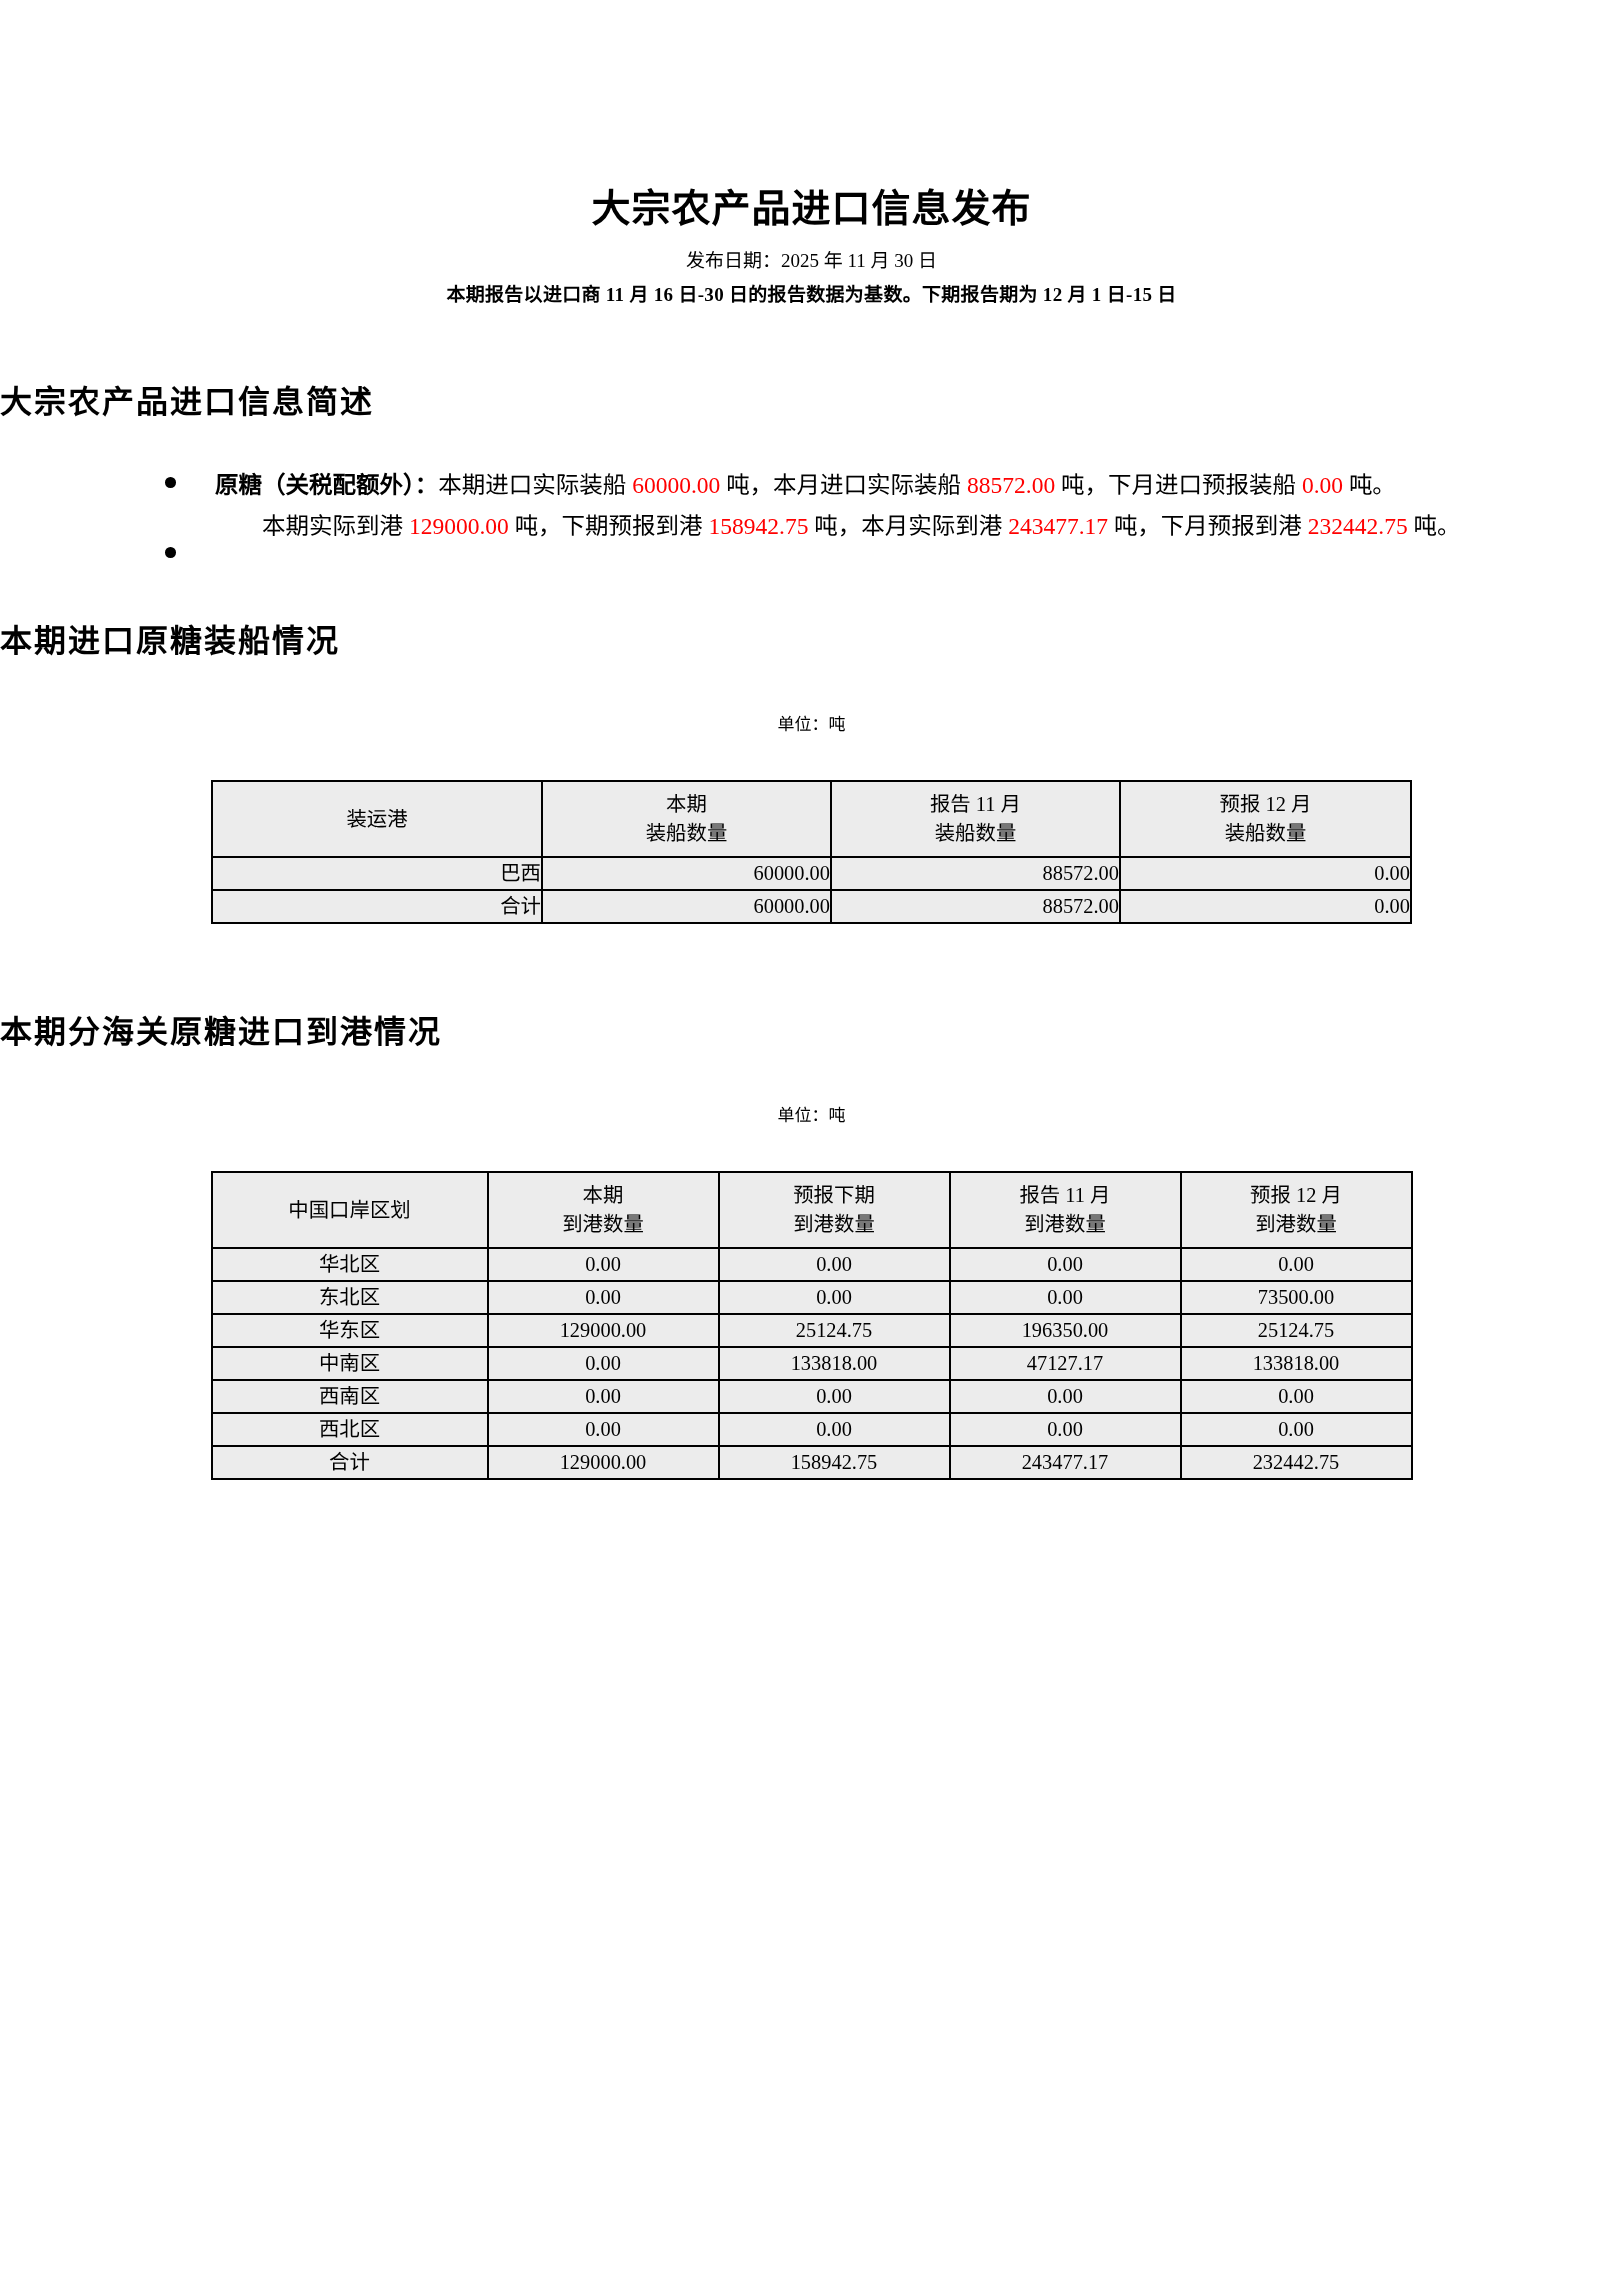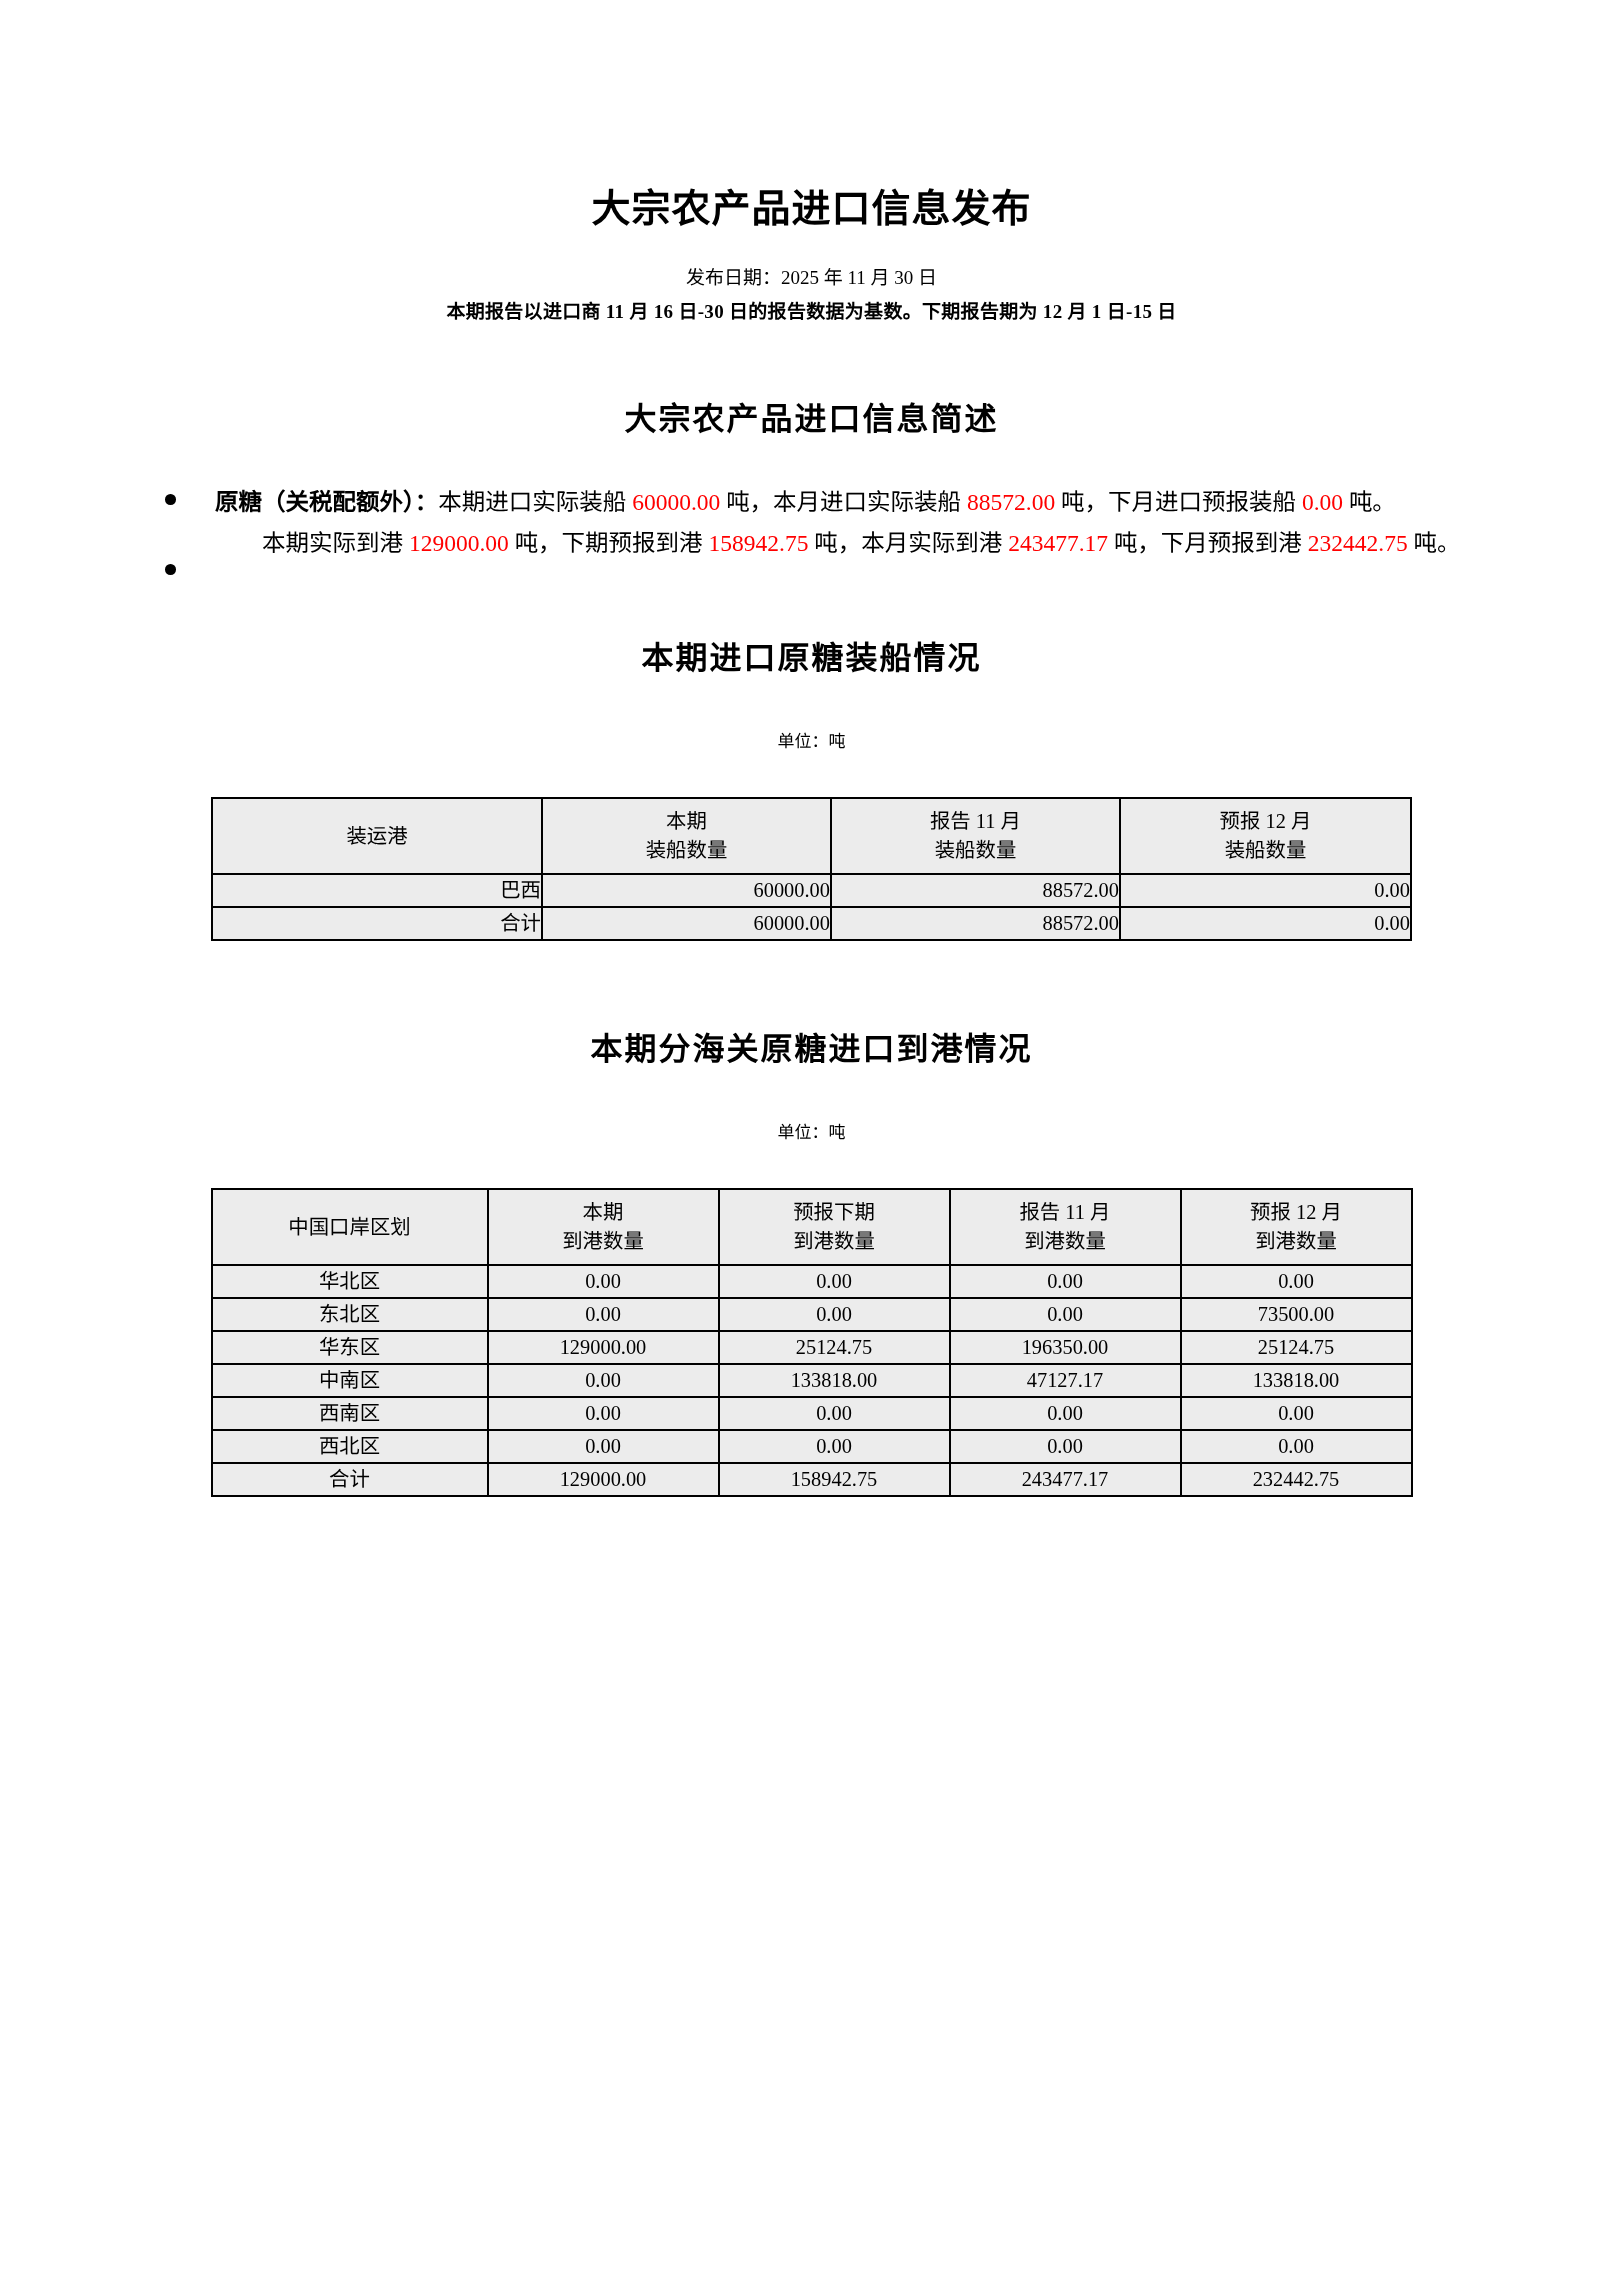--- a/index.html
+++ b/index.html
@@ -32,33 +32,32 @@
   .doc-title {
     font-size: 39px;
     font-weight: bold;
     line-height: 1.1;
     letter-spacing: 1px;
     margin: 0;
   }
   .publish-date {
     font-size: 19px;
     line-height: 1.6;
-    margin-top: 32px;
+    margin-top: 15px;
   }
   .period-note {
     font-size: 19px;
     font-weight: bold;
     line-height: 1.6;
     margin-top: 4.1px;
     letter-spacing: 0.3px;
   }
 
   
   .section-heading {
-    text-align: center;
     font-size: 32px;
     font-weight: bold;
     letter-spacing: 2px;
     margin: 0;
   }
   #summary-heading { margin-top: 65px; }
   #ship-heading    { margin-top: 0; }
   #arrive-heading  { margin-top: 0; }
 
   

